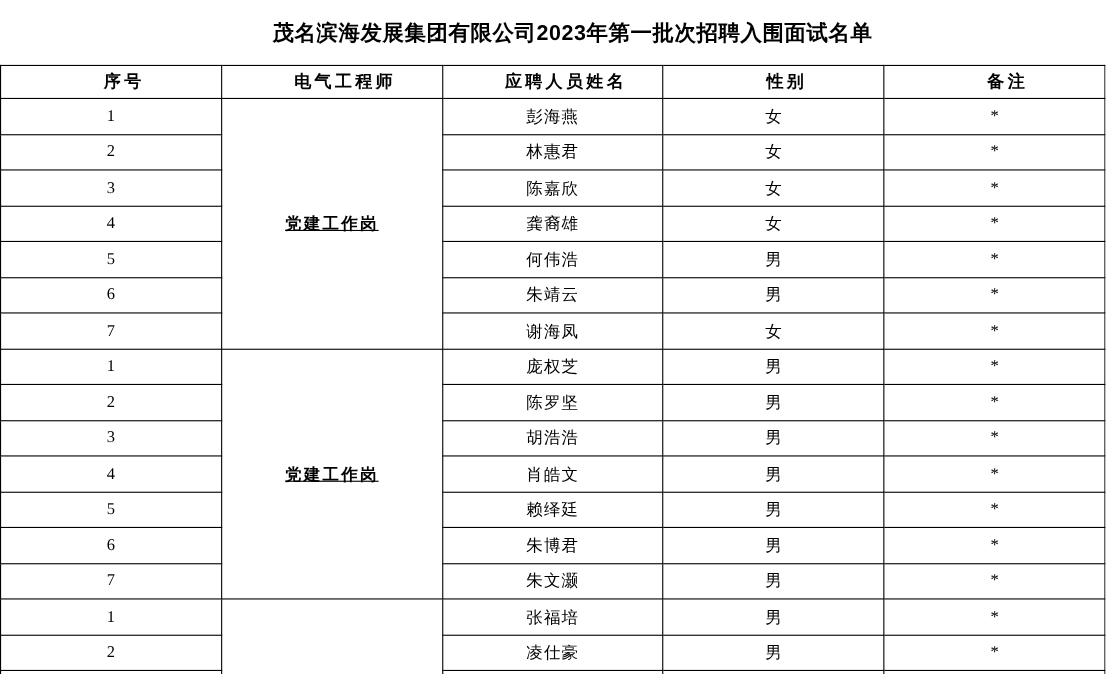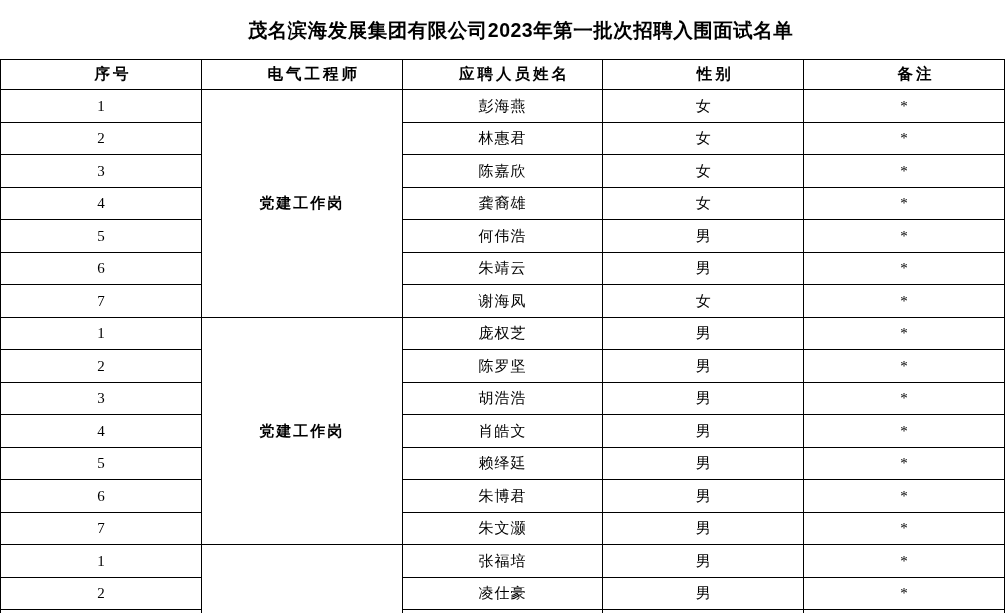--- a/index.html
+++ b/index.html
@@ -58,20 +58,21 @@
   td.col-index { width: 68px; }
   td.col-position { width: 206px; }
   td.col-name { width: 292px; }
   td.col-gender { width: 208px; }
   td.col-remark { width: 229px; }
   td.position-cell {
     font-family: "Liberation Sans", "DejaVu Sans", sans-serif;
     font-weight: bold;
     font-size: 16px;
     letter-spacing: 2px;
+    text-decoration: underline;
   }
   td.name-cell { letter-spacing: 1px; }
   td.remark-cell {
     font-family: "Liberation Sans", "DejaVu Sans", sans-serif;
     font-size: 14px;
   }
   
 </style>
 </head>
 <body>

